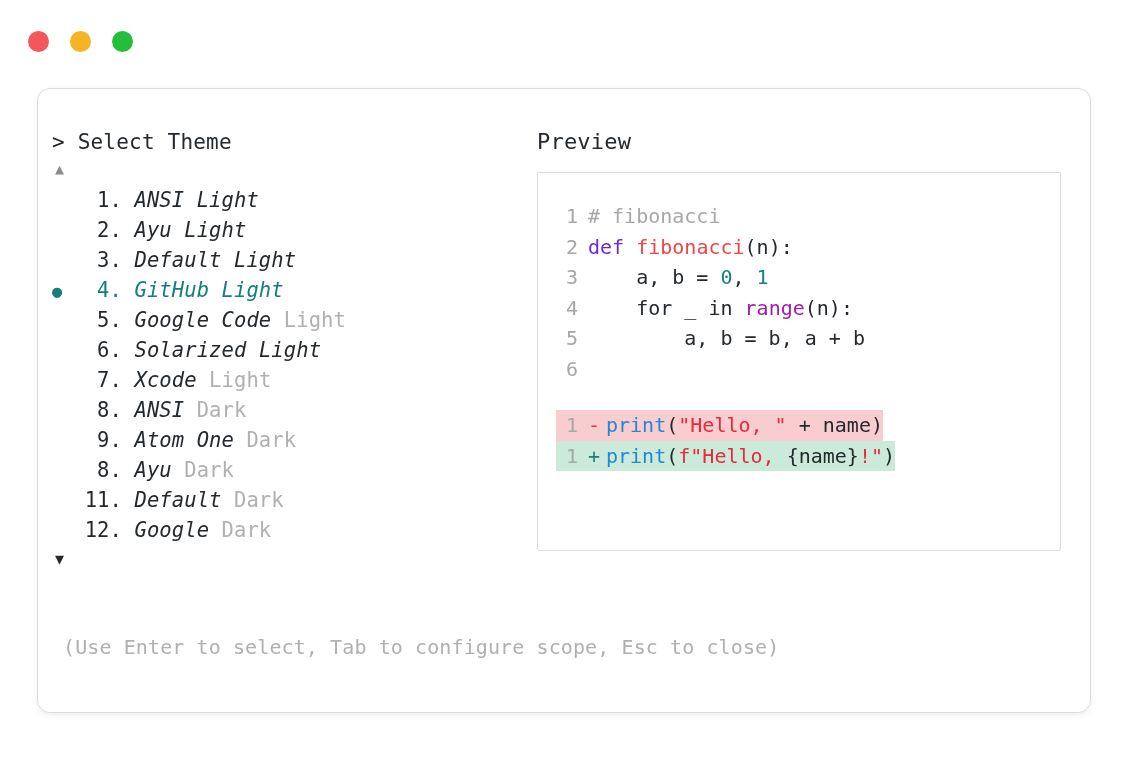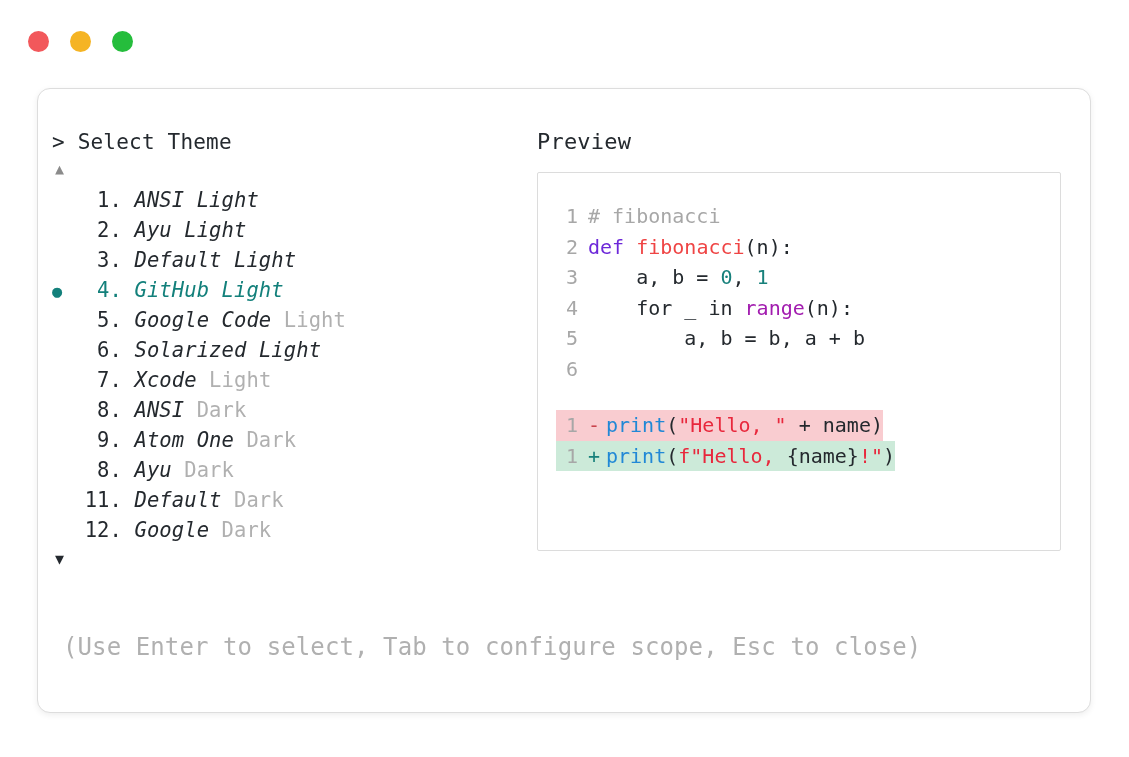--- a/index.html
+++ b/index.html
@@ -181,21 +181,21 @@
   .tok-builtin { color: #a21caf; text-align: center; }
   .tok-call    { color: #2188d6; }
   .tok-string  { color: #e8283c; }
   .tok-plain   { color: #24292e; }
 
   
   .footer-hint {
     position: absolute;
     left: 25px;
     top: 545px;
-    font-size: 24px;
+    font-size: 20px;
     line-height: 26px;
     color: #b0b0b0;
     letter-spacing: 0.1px;
     white-space: pre;
   }
 </style>
 </head>
 <body>
 
 <div class="traffic-lights">

